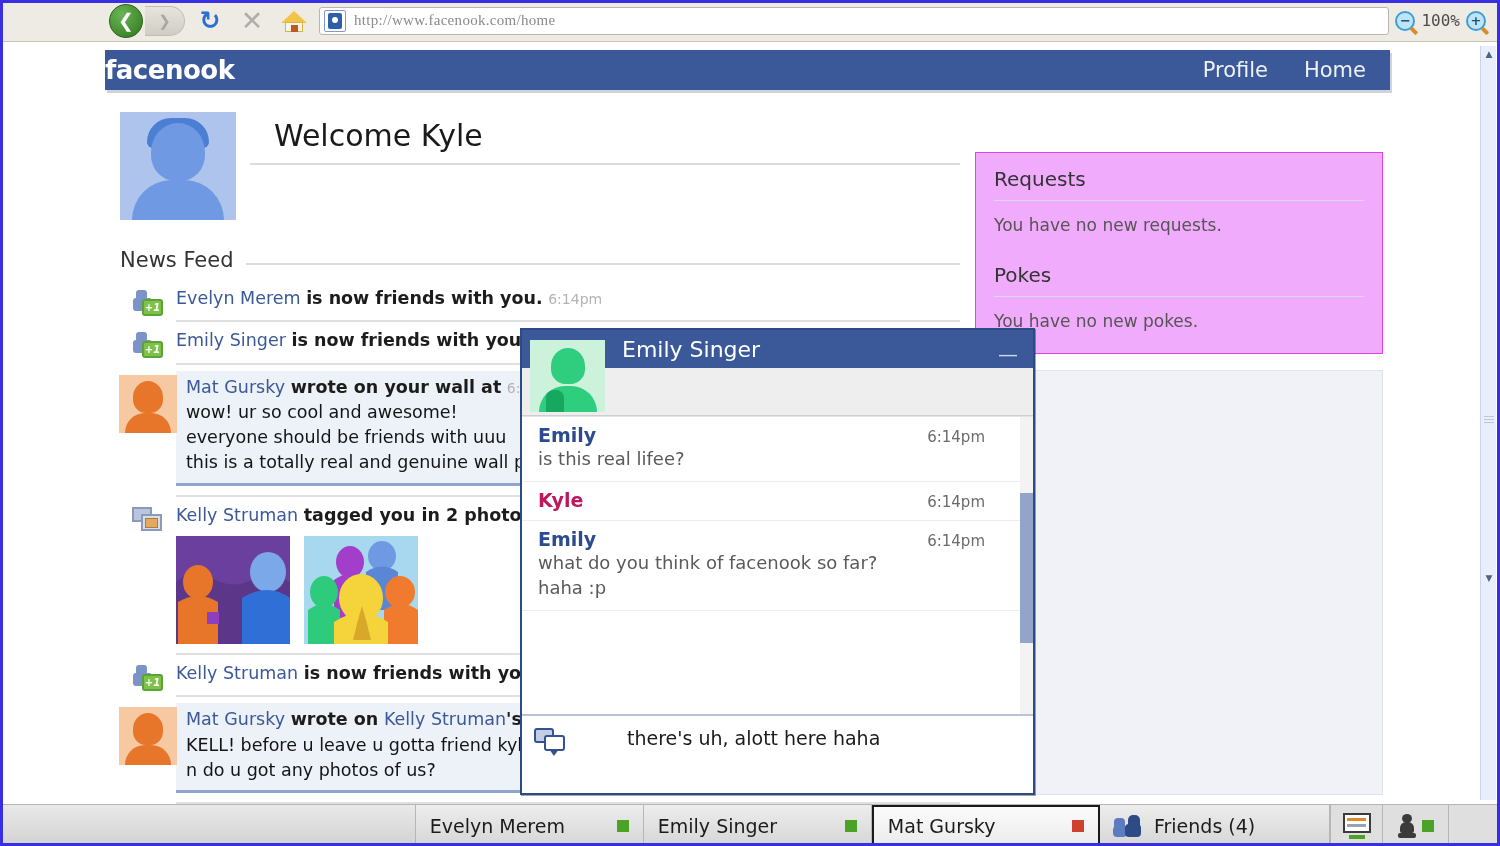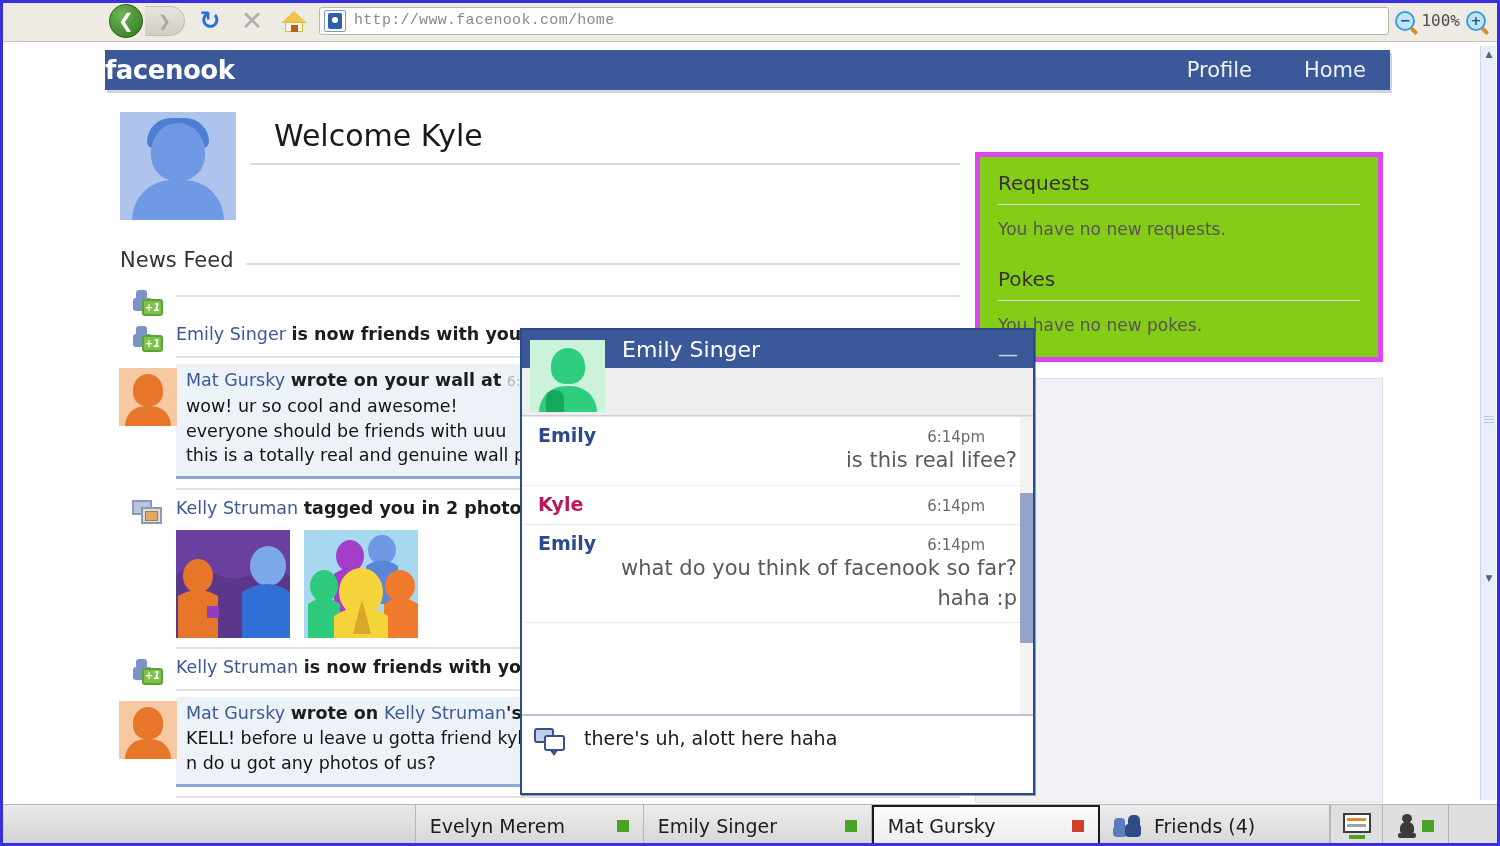--- a/index.html
+++ b/index.html
@@ -68,21 +68,21 @@
   }
   .url-favicon::after {
     content: ""; position: absolute; left: 3px; top: 2px; width: 14px; height: 16px;
     background: #2f5fa8; border-radius: 2px;
   }
   .url-favicon::before {
     content: ""; position: absolute; left: 7px; top: 6px; width: 6px; height: 6px;
     background: #fff; border-radius: 50%; z-index: 2;
   }
   .url-text {
-    font-family: Liberation Mono, monospace;
+    font-family: Liberation Serif, serif;
     font-size: 15px; color: #8a8a8a; letter-spacing: 0.3px;
   }
   .zoom-ctl { display: flex; align-items: center; gap: 6px; padding-right: 14px; }
   .mag {
     width: 20px; height: 20px; border-radius: 50%;
     background: #bfe4f7; border: 2px solid #3d9fd6;
     position: relative; display: flex; align-items: center; justify-content: center;
     font-size: 13px; color: #17527a; font-weight: bold; line-height: 1;
   }
   .mag::after {
@@ -101,21 +101,21 @@
   .fb-header {
     position: absolute; left: 105px; top: 8px; width: 1285px; height: 40px;
     background: #3b5998;
     display: flex; align-items: center; justify-content: space-between;
     box-shadow: 2px 3px 0 rgba(120,130,160,0.35);
   }
   .fb-logo {
     color: #fff; font-size: 26px; font-weight: bold; 
     font-family: "DejaVu Sans", sans-serif; letter-spacing: -0.5px;
   }
-  .fb-nav { display: flex; gap: 52px; padding-right: 24px; }
+  .fb-nav { display: flex; gap: 36px; padding-right: 24px; }
   .fb-nav-item { color: #eef1f7; font-size: 21px; font-family: "DejaVu Sans", sans-serif; }
 
   
   .left-col { position: absolute; left: 120px; top: 70px; width: 840px; }
   .profile-row { display: flex; align-items: flex-start; gap: 0px; }
   .avatar-big {
     width: 116px; height: 108px; background: #aec4ec; flex: none;
     position: relative; overflow: hidden;
   }
   .avatar-big .head {
@@ -173,21 +173,21 @@
   .ava-sq .ob { position: absolute; left: 6px; bottom: 0; width: 46px; height: 20px; background: #e8762a; border-radius: 24px 24px 0 0; }
 
   .feed-photos { display: flex; gap: 14px; margin-top: 8px; }
   .ph { width: 114px; height: 108px; position: relative; overflow: hidden; }
   .ph1 { background: #6b3f9e; }
   .ph2 { background: #a8d8f0; }
 
   
   .right-col { position: absolute; left: 975px; top: 110px; width: 408px; }
   .panel {
-    background: #84cc16; border: 5px solid #d946ef;
+    background: #f0abfc; border: 1px solid #d946ef;
     padding: 14px 18px 22px 18px;
   }
   .panel-title { font-size: 20px; color: #333; }
   .panel-rule { height: 1px; background: #d6dbe8; margin: 9px 0 14px 0; }
   .panel-text { font-size: 17px; color: #555; }
   .panel-gap { height: 28px; }
   .panel2 {
     background: #f0f2f7; border: 1px solid #dfe3ee;
     height: 425px; margin-top: 16px;
   }
@@ -233,29 +233,29 @@
   .chat-body {
     position: relative; height: 298px; background: #fff; overflow: hidden;
     border-top: 1px solid #e3e3e3;
   }
   .msg { border-bottom: 1px solid #ececec; padding: 7px 16px 9px 16px; }
   .msg-head { display: flex; justify-content: space-between; align-items: baseline; }
   .msg-name { font-size: 19px; font-weight: bold; }
   .msg-name.them { color: #2c4b8e; }
   .msg-name.me { color: #be185d; }
   .msg-time { font-size: 15px; color: #6b6b6b; padding-right: 32px; }
-  .msg-text { font-size: 21px; color: #5a5a5a; line-height: 1.42; text-align: right; }
+  .msg-text { font-size: 18px; color: #5a5a5a; line-height: 1.42; }
   .chat-scroll {
     position: absolute; right: 0; top: 0; width: 13px; height: 298px; background: #f3f3f3;
   }
   .chat-thumb { position: absolute; right: 0; top: 76px; width: 13px; height: 150px; background: #93a4c8; }
 
   .chat-input {
     height: 78px; background: #fff; border-top: 2px solid #b9c3d8;
-    display: flex; align-items: flex-start; padding: 10px 12px;
+    display: flex; align-items: flex-start; padding: 10px 12px; gap: 43px;
   }
   .bubble-ico { width: 34px; height: 28px; position: relative; flex: none; margin-top: 2px; }
   .bubble-ico .b1 { position: absolute; left: 0; top: 0; width: 20px; height: 15px; background: #c3cde4; border: 2px solid #34528f; border-radius: 3px; }
   .bubble-ico .b2 { position: absolute; left: 10px; top: 7px; width: 21px; height: 16px; background: #fff; border: 2px solid #34528f; border-radius: 3px; }
   .bubble-ico .b2::after {
     content: ""; position: absolute; left: 3px; bottom: -7px; width: 0; height: 0;
     border-left: 5px solid transparent; border-right: 5px solid transparent; border-top: 7px solid #34528f;
   }
   .chat-draft { font-size: 19px; color: #1a1a1a; padding-left: 16px; padding-top: 1px; }
 
@@ -379,20 +379,25 @@
 
         <div class="feed-item">
           <div class="feed-ico">
             <span class="icon-friend">
               <i class="f-head"></i>
                 <i class="f-body"></i>
                 <i class="f-badge">+1</i>
             </span>
           </div>
           <div class="feed-body">
+            <div class="feed-line">
+              <span class="name-link">Evelyn Merem</span>
+              <b>is now friends with you.</b>
+              <span class="time">6:14pm</span>
+            </div>
             <div class="sep"></div>
           </div>
         </div>
 
         <div class="feed-item">
           <div class="feed-ico">
             <span class="icon-friend">
               <i class="f-head"></i>
                 <i class="f-body"></i>
                 <i class="f-badge">+1</i>

